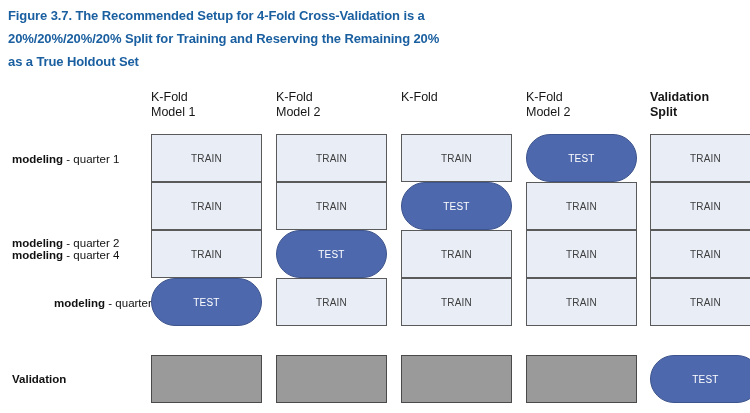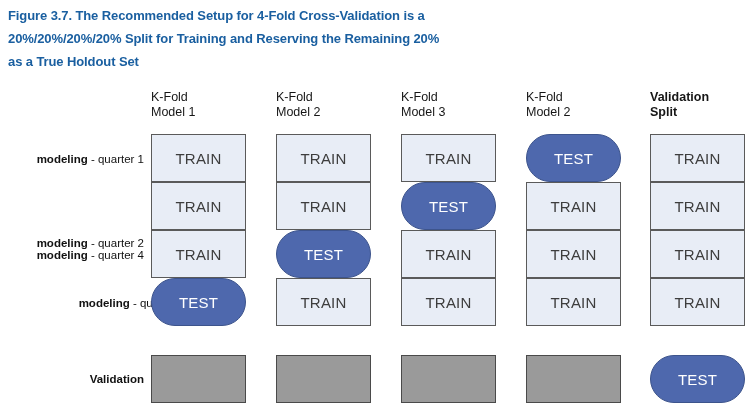--- a/index.html
+++ b/index.html
@@ -60,40 +60,39 @@
 
   
   .row-label {
     position: absolute;
     left: 12px;
     width: 132px;
     font-size: 11.5px;
     color: #111111;
     line-height: 14px;
     white-space: nowrap;
-    text-align: right;
   }
   .row-label .lead {
     font-weight: bold;
   }
   .row-label .rest {
     font-weight: normal;
   }
 
   
   .cell {
     position: absolute;
-    width: 95px;
+    width: 111px;
     height: 48px;
     box-sizing: border-box;
     border: 1.6px solid #4a4a4a;
     display: flex;
     align-items: center;
     justify-content: center;
-    font-size: 15px;
+    font-size: 10px;
     letter-spacing: 0.2px;
   }
   .cell.train {
     background: #e8edf6;
     color: #3d3d3d;
     border-color: #5a5a5a;
   }
   .cell.test {
     background: #4e68ad;
     color: #ffffff;
@@ -119,21 +118,20 @@
   <div class="col-header" style="left:151px;">
     <span class="hl">K-Fold</span>
     <span class="hl">Model 1</span>
   </div>
   <div class="col-header" style="left:276px;">
     <span class="hl">K-Fold</span>
     <span class="hl">Model 2</span>
   </div>
   <div class="col-header" style="left:401px;">
     <span class="hl">K-Fold</span>
-    <span class="hl">Model 3</span>
   </div>
   <div class="col-header" style="left:526px;">
     <span class="hl">K-Fold</span>
     <span class="hl">Model 2</span>
   </div>
   <div class="col-header bold" style="left:650px;">
     <span class="hl">Validation</span>
     <span class="hl">Split</span>
   </div>
 

